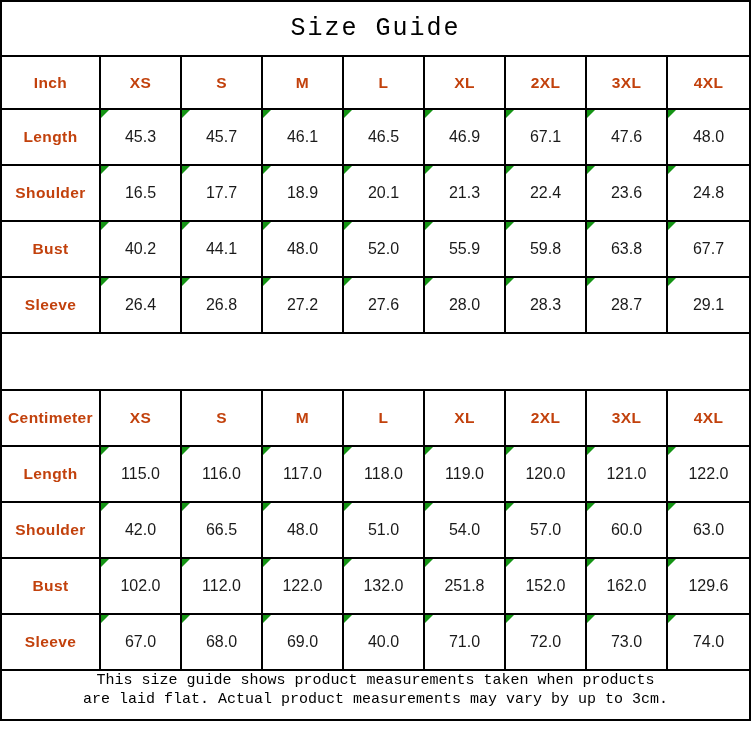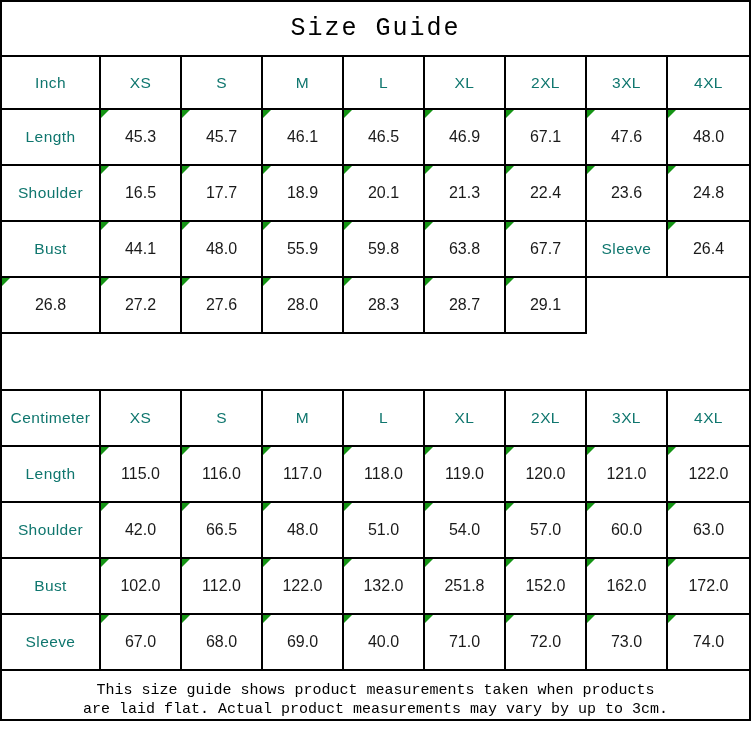--- a/index.html
+++ b/index.html
@@ -21,32 +21,32 @@
   .grid-inch{grid-template-rows:53px repeat(4,56px);}
   .grid-cm{grid-template-rows:56px repeat(4,56px);}
   .cell{
     position:relative;box-sizing:border-box;
     border-right:2px solid #000;border-bottom:2px solid #000;
     display:flex;align-items:center;justify-content:center;
     background:#fff;overflow:hidden;
   }
   .cell:nth-child(9n){border-right:none;}
   .head .cell-text,.rowlabel .cell-text{
-    font-weight:normal;font-size:15.5px;color:#0f766e;letter-spacing:.4px;
+    font-weight:bold;font-size:15.5px;color:#c2410c;letter-spacing:.4px;
   }
   .val .cell-text{font-size:16px;color:#1a1a1a;}
   .tri{
     position:absolute;top:0;left:0;width:8px;height:8px;
     clip-path:polygon(0 0,100% 0,0 100%);
   }
   .gap-band{
     height:57px;box-sizing:border-box;border-bottom:2px solid #000;background:#fff;
   }
   .footer-band{
-    flex:1;display:flex;flex-direction:column;align-items:center;justify-content:flex-end;
+    flex:1;display:flex;flex-direction:column;align-items:center;justify-content:flex-start;
     font-family:"Liberation Mono","DejaVu Sans Mono",monospace;
     font-size:15px;line-height:19px;color:#000;white-space:nowrap;
   }
   .bottom-strip{width:751px;height:9px;background:#fff;}
 </style>
 </head>
 <body>
 
 <div class="sheet">
   <div class="title-band">Size Guide</div>
@@ -147,28 +147,36 @@
       </div>
       <div class="cell val">
         <span class="tri" style="background: rgb(20, 148, 20);"></span>
         <span class="cell-text">24.8</span>
       </div>
       <div class="cell rowlabel">
         <span class="cell-text">Bust</span>
       </div>
       <div class="cell val">
         <span class="tri" style="background: rgb(20, 148, 20);"></span>
+        <span class="cell-text">40.2</span>
+      </div>
+      <div class="cell val">
+        <span class="tri" style="background: rgb(20, 148, 20);"></span>
         <span class="cell-text">44.1</span>
       </div>
       <div class="cell val">
         <span class="tri" style="background: rgb(20, 148, 20);"></span>
         <span class="cell-text">48.0</span>
       </div>
       <div class="cell val">
         <span class="tri" style="background: rgb(20, 148, 20);"></span>
+        <span class="cell-text">52.0</span>
+      </div>
+      <div class="cell val">
+        <span class="tri" style="background: rgb(20, 148, 20);"></span>
         <span class="cell-text">55.9</span>
       </div>
       <div class="cell val">
         <span class="tri" style="background: rgb(20, 148, 20);"></span>
         <span class="cell-text">59.8</span>
       </div>
       <div class="cell val">
         <span class="tri" style="background: rgb(20, 148, 20);"></span>
         <span class="cell-text">63.8</span>
       </div>
@@ -339,21 +347,21 @@
       <div class="cell val">
         <span class="tri" style="background: rgb(20, 148, 20);"></span>
         <span class="cell-text">152.0</span>
       </div>
       <div class="cell val">
         <span class="tri" style="background: rgb(20, 148, 20);"></span>
         <span class="cell-text">162.0</span>
       </div>
       <div class="cell val">
         <span class="tri" style="background: rgb(20, 148, 20);"></span>
-        <span class="cell-text">172.0</span>
+        <span class="cell-text">129.6</span>
       </div>
       <div class="cell rowlabel">
         <span class="cell-text">Sleeve</span>
       </div>
       <div class="cell val">
         <span class="tri" style="background: rgb(20, 148, 20);"></span>
         <span class="cell-text">67.0</span>
       </div>
       <div class="cell val">
         <span class="tri" style="background: rgb(20, 148, 20);"></span>

